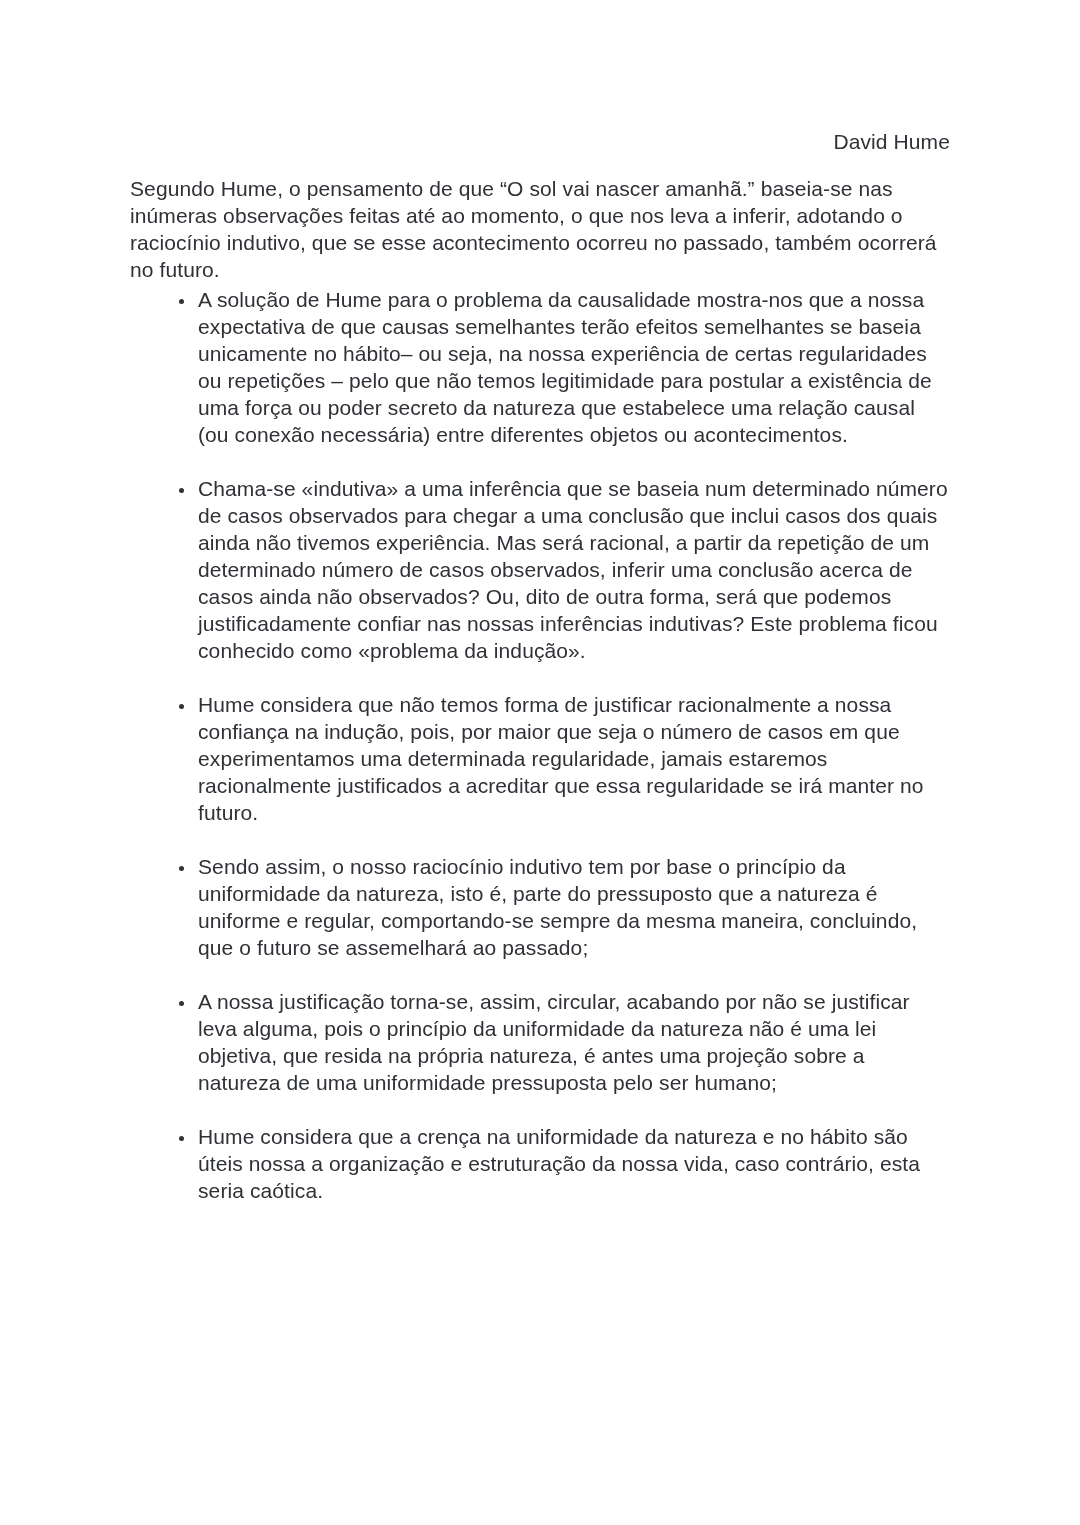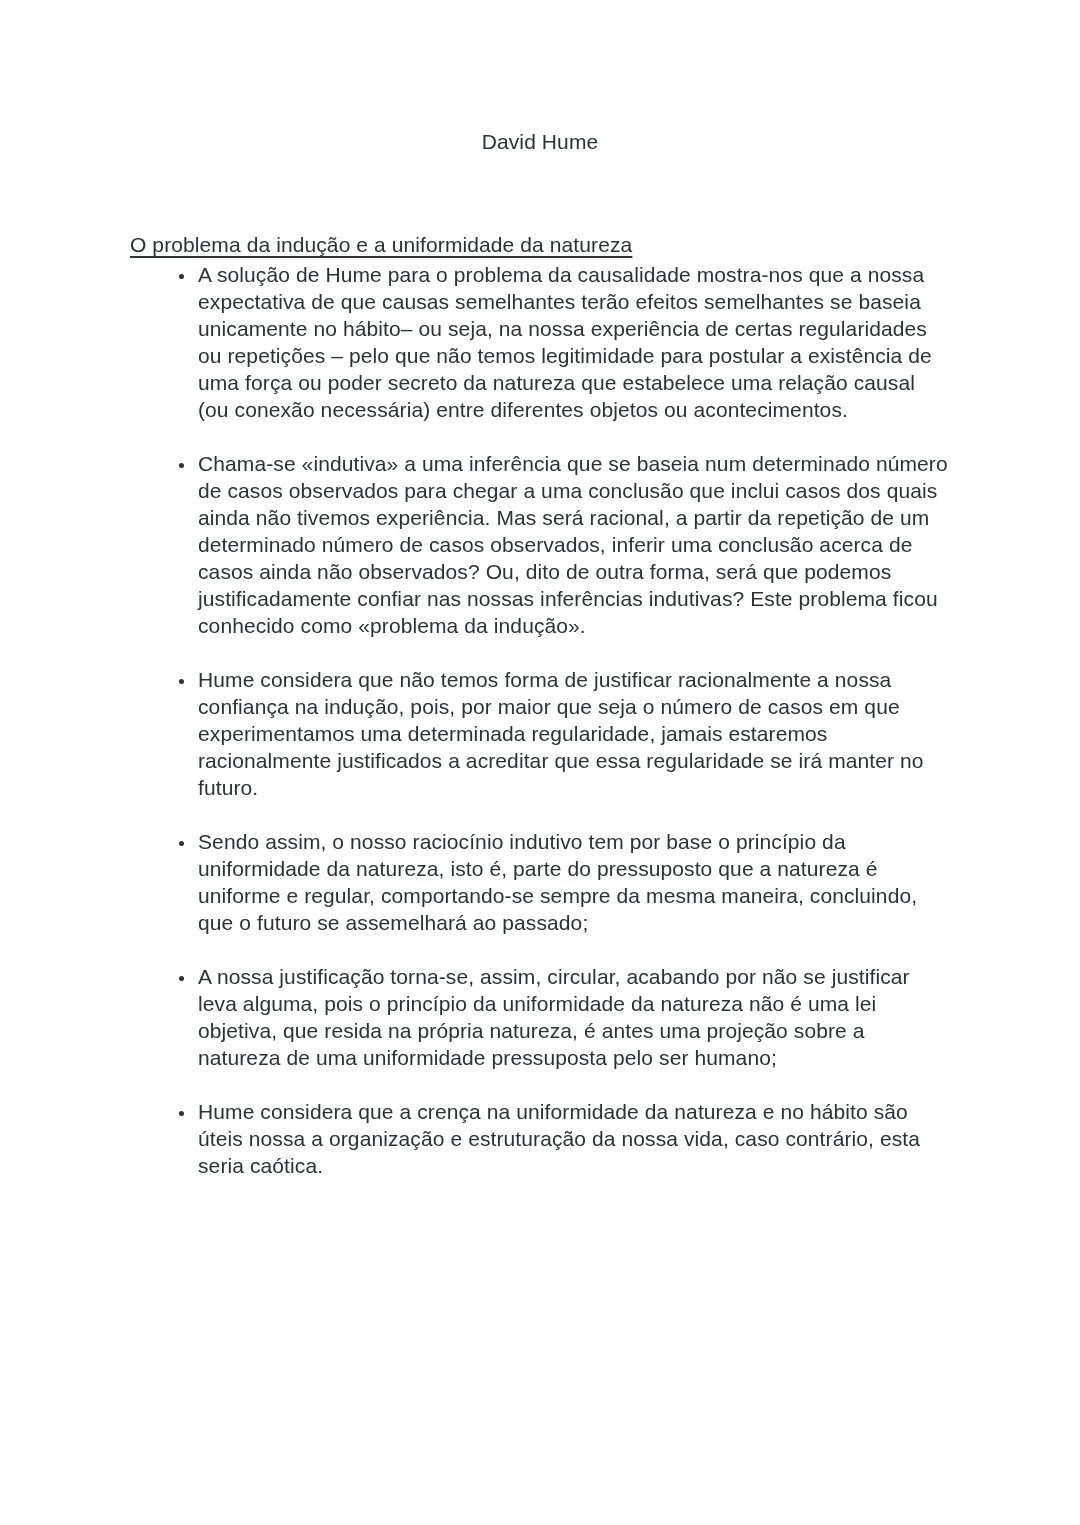--- a/index.html
+++ b/index.html
@@ -14,21 +14,21 @@
     box-sizing: border-box;
     padding: 128px 130px 0 130px;
     font-family: "Liberation Sans", sans-serif;
     font-size: 21px;
     line-height: 27px;
     letter-spacing: 0.1px;
     color: #2e3135;
     overflow: hidden;
   }
   .author-line {
-    text-align: center;
+    text-align: right;
     margin: 0;
   }
   .intro {
     margin: 20px 0 0 0;
     max-width: 820px;
   }
   .section-heading {
     margin: 76px 0 0 0;
     font-size: 21px;
     font-weight: normal;
@@ -49,22 +49,22 @@
     font-size: 0.78em;
   }
 </style>
 </head>
 <body>
 
 <div class="page">
 
   <p class="author-line">David Hume</p>
 
+  <p class="intro">Segundo Hume, o pensamento de que “O sol vai nascer amanhã.” baseia-se nas inúmeras observações feitas até ao momento, o que nos leva a inferir, adotando o raciocínio indutivo, que se esse acontecimento ocorreu no passado, também ocorrerá no futuro.</p>
 
-  <h2 class="section-heading">O problema da indução e a uniformidade da natureza</h2>
 
   <ul class="bullet-list">
     <li>A solução de Hume para o problema da causalidade mostra-nos que a nossa expectativa de que causas semelhantes terão efeitos semelhantes se baseia unicamente no hábito– ou seja, na nossa experiência de certas regularidades ou repetições – pelo que não temos legitimidade para postular a existência de uma força ou poder secreto da natureza que estabelece uma relação causal (ou conexão necessária) entre diferentes objetos ou acontecimentos.</li>
     <li>Chama-se «indutiva» a uma inferência que se baseia num determinado número de casos observados para chegar a uma conclusão que inclui casos dos quais ainda não tivemos experiência. Mas será racional, a partir da repetição de um determinado número de casos observados, inferir uma conclusão acerca de casos ainda não observados? Ou, dito de outra forma, será que podemos justificadamente confiar nas nossas inferências indutivas? Este problema ficou conhecido como «problema da indução».</li>
     <li>Hume considera que não temos forma de justificar racionalmente a nossa confiança na indução, pois, por maior que seja o número de casos em que experimentamos uma determinada regularidade, jamais estaremos racionalmente justificados a acreditar que essa regularidade se irá manter no futuro.</li>
     <li>Sendo assim, o nosso raciocínio indutivo tem por base o princípio da uniformidade da natureza, isto é, parte do pressuposto que a natureza é uniforme e regular, comportando-se sempre da mesma maneira, concluindo, que o futuro se assemelhará ao passado;</li>
     <li>A nossa justificação torna-se, assim, circular, acabando por não se justificar leva alguma, pois o princípio da uniformidade da natureza não é uma lei objetiva, que resida na própria natureza, é antes uma projeção sobre a natureza de uma uniformidade pressuposta pelo ser humano;</li>
     <li>Hume considera que a crença na uniformidade da natureza e no hábito são úteis nossa a organização e estruturação da nossa vida, caso contrário, esta seria caótica.</li>
   </ul>
 

